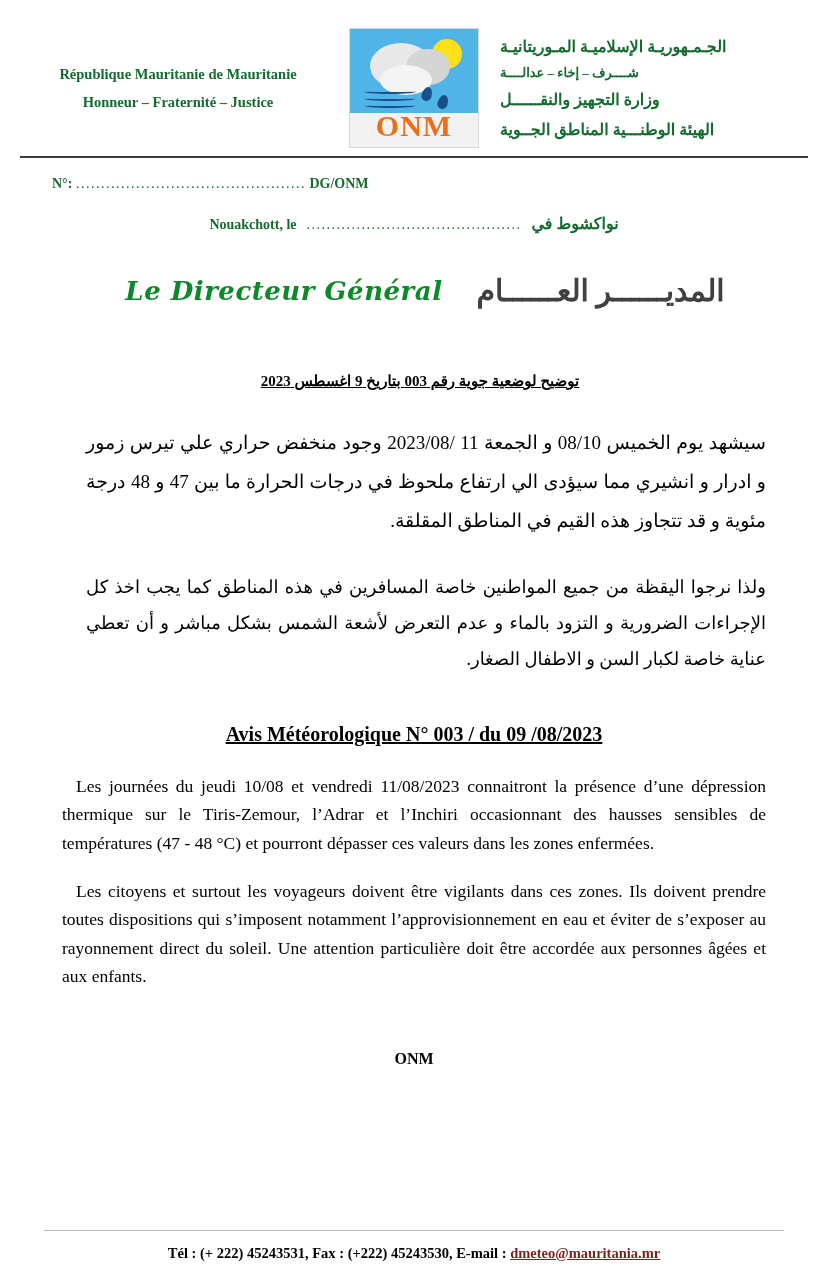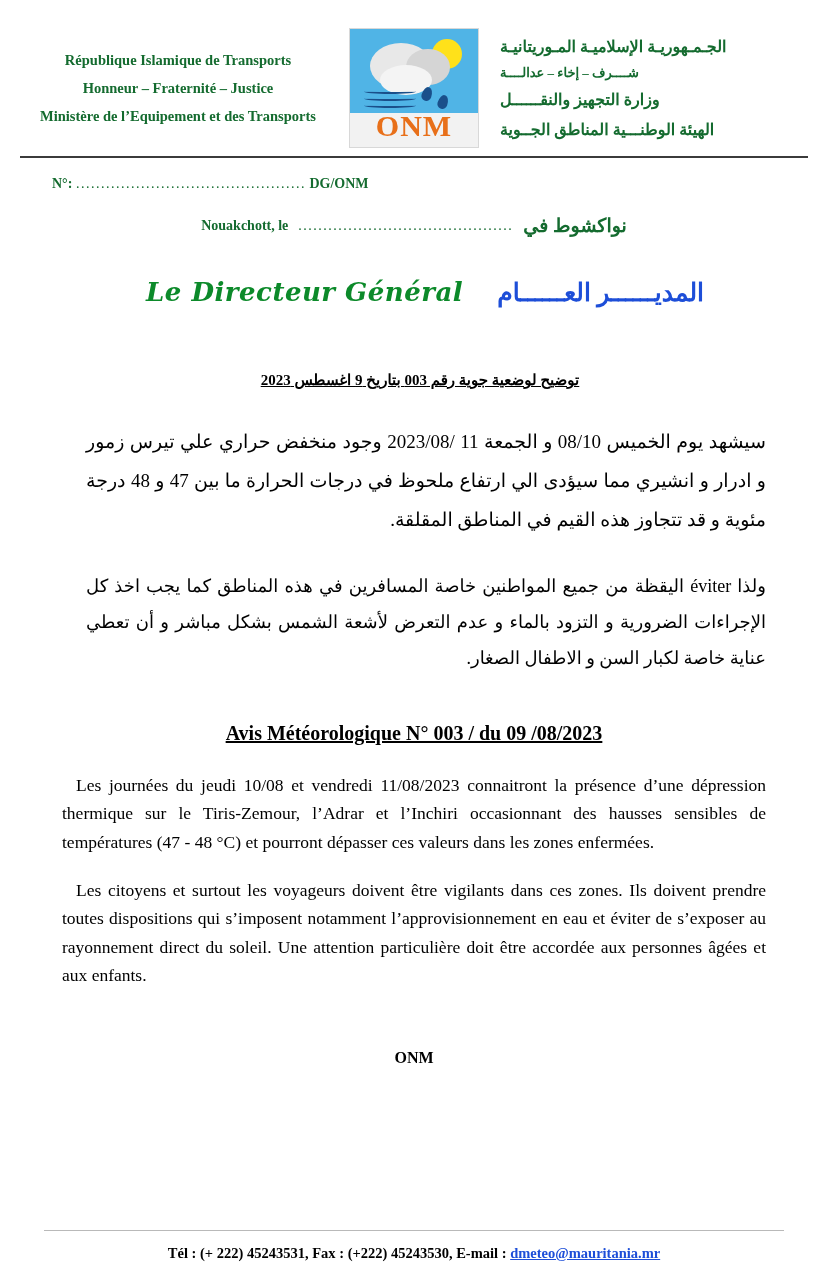--- a/index.html
+++ b/index.html
@@ -127,50 +127,50 @@
     font-size: 14px;
     font-family: "Liberation Serif", serif;
   }
   .dots { letter-spacing: 1.5px; font-weight: normal; }
 
   
   .date-line {
     margin-top: 22px;
     display: flex;
     justify-content: center;
-    align-items: center;
+    align-items: flex-end;
     gap: 10px;
     color: #146b2f;
     font-weight: bold;
     font-size: 14px;
   }
-  .date-line .ar { font-size: 19px; direction: rtl; }
+  .date-line .ar { font-size: 16px; direction: rtl; }
 
   
   .dg-line {
     margin-top: 40px;
     display: flex;
     justify-content: center;
     align-items: center;
     gap: 34px;
     color: #0c8a2a;
     padding-left: 22px;
   }
   .dg-fr {
     font-family: "DejaVu Serif", serif;
     font-style: italic;
     font-size: 26px;
     font-weight: bold;
     letter-spacing: 0.5px;
   }
   .dg-ar {
-    font-size: 25px;
+    font-size: 30px;
     font-weight: bold;
     direction: rtl;
-    color: #1d4ed8;
+    color: #404040;
   }
 
   
   .ar-title {
     margin-top: 64px;
     text-align: center;
     direction: rtl;
     font-weight: bold;
     font-size: 15px;
     text-decoration: underline;
@@ -224,33 +224,32 @@
     height: 1px;
     background: #b9b9b9;
     margin: 0 44px 14px 44px;
   }
   .footer-text {
     text-align: center;
     font-size: 14.5px;
     font-weight: bold;
   }
   .footer-text a {
-    color: #1d4ed8;
+    color: #7f1d1d;
     text-decoration: underline;
   }
 </style>
 </head>
 <body>
 
 <div class="header">
 
   <div class="header-col left">
-    <div class="line">République Islamique de Transports</div>
+    <div class="line">République Mauritanie de Mauritanie</div>
     <div class="line">Honneur – Fraternité – Justice</div>
-    <div class="line">Ministère de l’Equipement et des Transports</div>
   </div>
 
   <div class="logo">
     <div class="sky"></div>
     <div class="sun"></div>
     <div class="cloud c1"></div>
     <div class="cloud c2"></div>
     <div class="cloud c3"></div>
     <div class="waves">
       <div class="wave" style="top:0;"></div>
@@ -285,21 +284,21 @@
   <span class="ar">نواكشوط في</span>
 </div>
 
 <div class="dg-line">
   <span class="dg-fr">Le Directeur Général</span>
   <span class="dg-ar">المديــــــر العــــــام</span>
 </div>
 
 <div class="ar-title">توضيح لوضعية جوية رقم 003 بتاريخ 9  اغسطس 2023</div>
 <div class="ar-block">سيشهد يوم الخميس 08/10 و الجمعة 11 /2023/08 وجود منخفض حراري علي تيرس زمور و ادرار و انشيري مما سيؤدى الي ارتفاع ملحوظ في درجات الحرارة ما بين 47  و 48 درجة مئوية و قد تتجاوز هذه القيم  في المناطق المقلقة.</div>
-<div class="ar-block second">ولذا éviter اليقظة من جميع المواطنين  خاصة  المسافرين في هذه المناطق كما يجب اخذ كل الإجراءات الضرورية  و  التزود بالماء و عدم التعرض لأشعة الشمس بشكل مباشر و أن تعطي عناية خاصة لكبار السن و الاطفال الصغار.</div>
+<div class="ar-block second">ولذا نرجوا اليقظة من جميع المواطنين  خاصة  المسافرين في هذه المناطق كما يجب اخذ كل الإجراءات الضرورية  و  التزود بالماء و عدم التعرض لأشعة الشمس بشكل مباشر و أن تعطي عناية خاصة لكبار السن و الاطفال الصغار.</div>
 
 <div class="fr-title">Avis Météorologique N° 003 / du 09 /08/2023</div>
 <div class="fr-block">Les journées du jeudi 10/08 et vendredi 11/08/2023 connaitront la présence d’une dépression thermique sur le Tiris‑Zemour, l’Adrar et l’Inchiri occasionnant des hausses sensibles de températures (47 ‑ 48 °C) et pourront dépasser ces valeurs dans les zones enfermées.</div>
 <div class="fr-block second">Les citoyens et surtout les voyageurs doivent être vigilants dans ces zones. Ils doivent prendre toutes dispositions qui s’imposent notamment l’approvisionnement en eau et éviter  de s’exposer au rayonnement direct du soleil. Une attention particulière doit être accordée aux personnes âgées et aux enfants.</div>
 
 <div class="onm-sign">ONM</div>
 
 <div class="footer">
   <div class="footer-rule"></div>
   <div class="footer-text">

